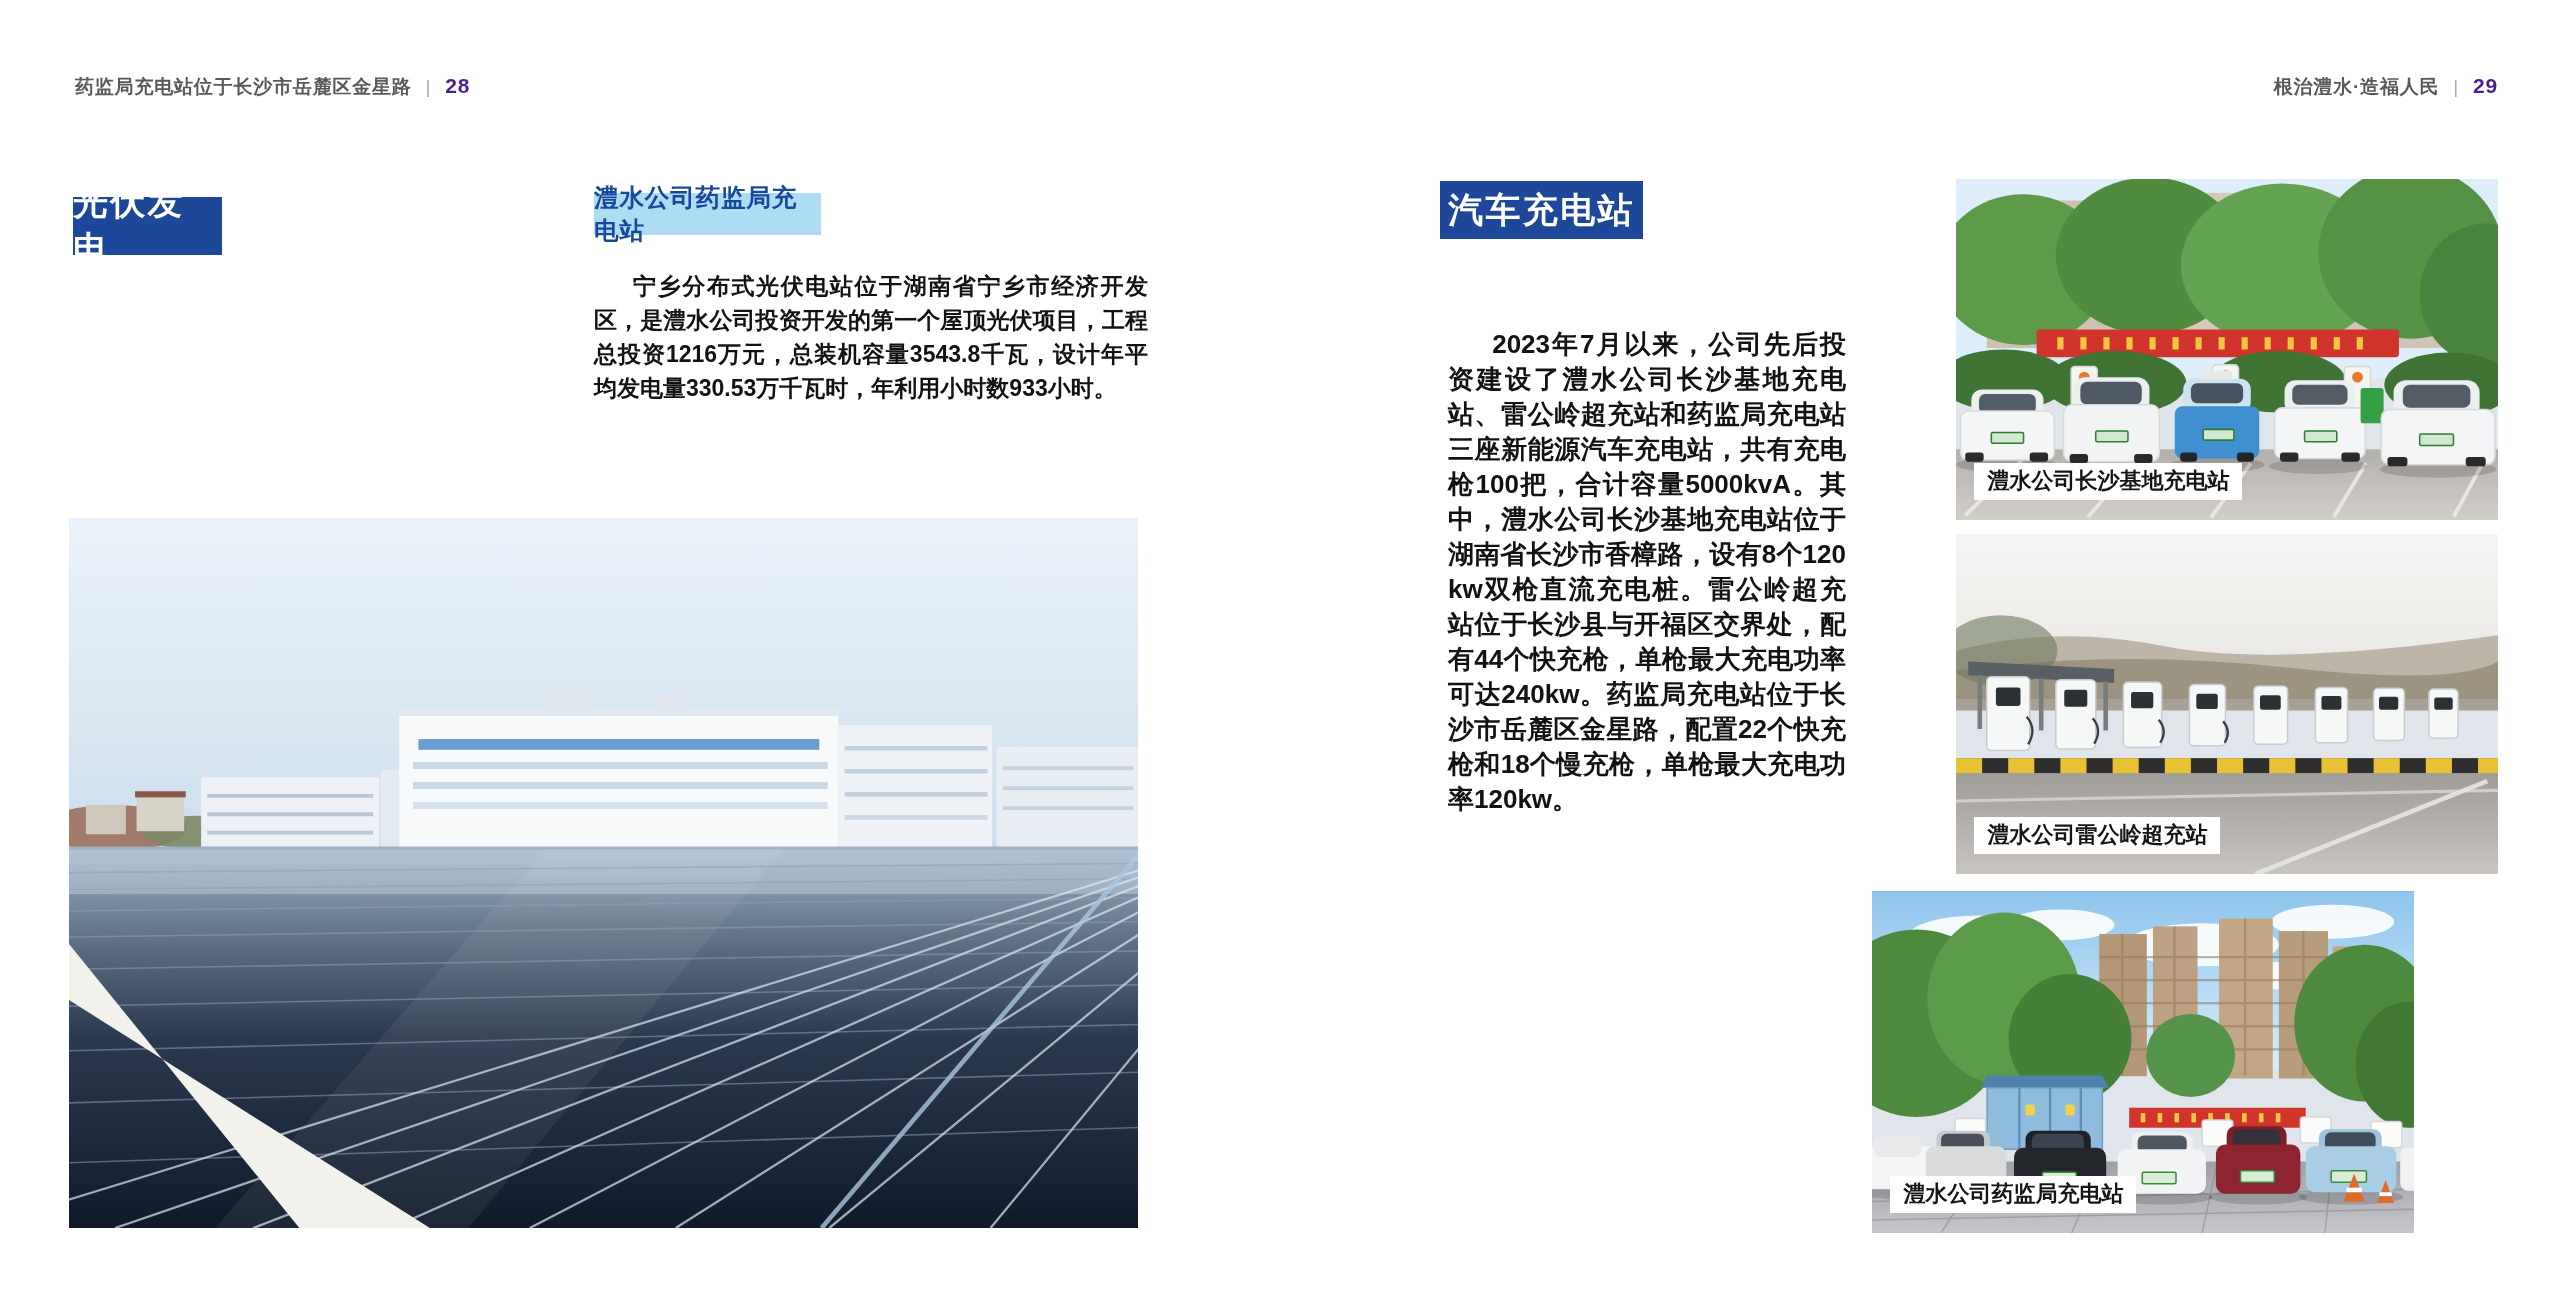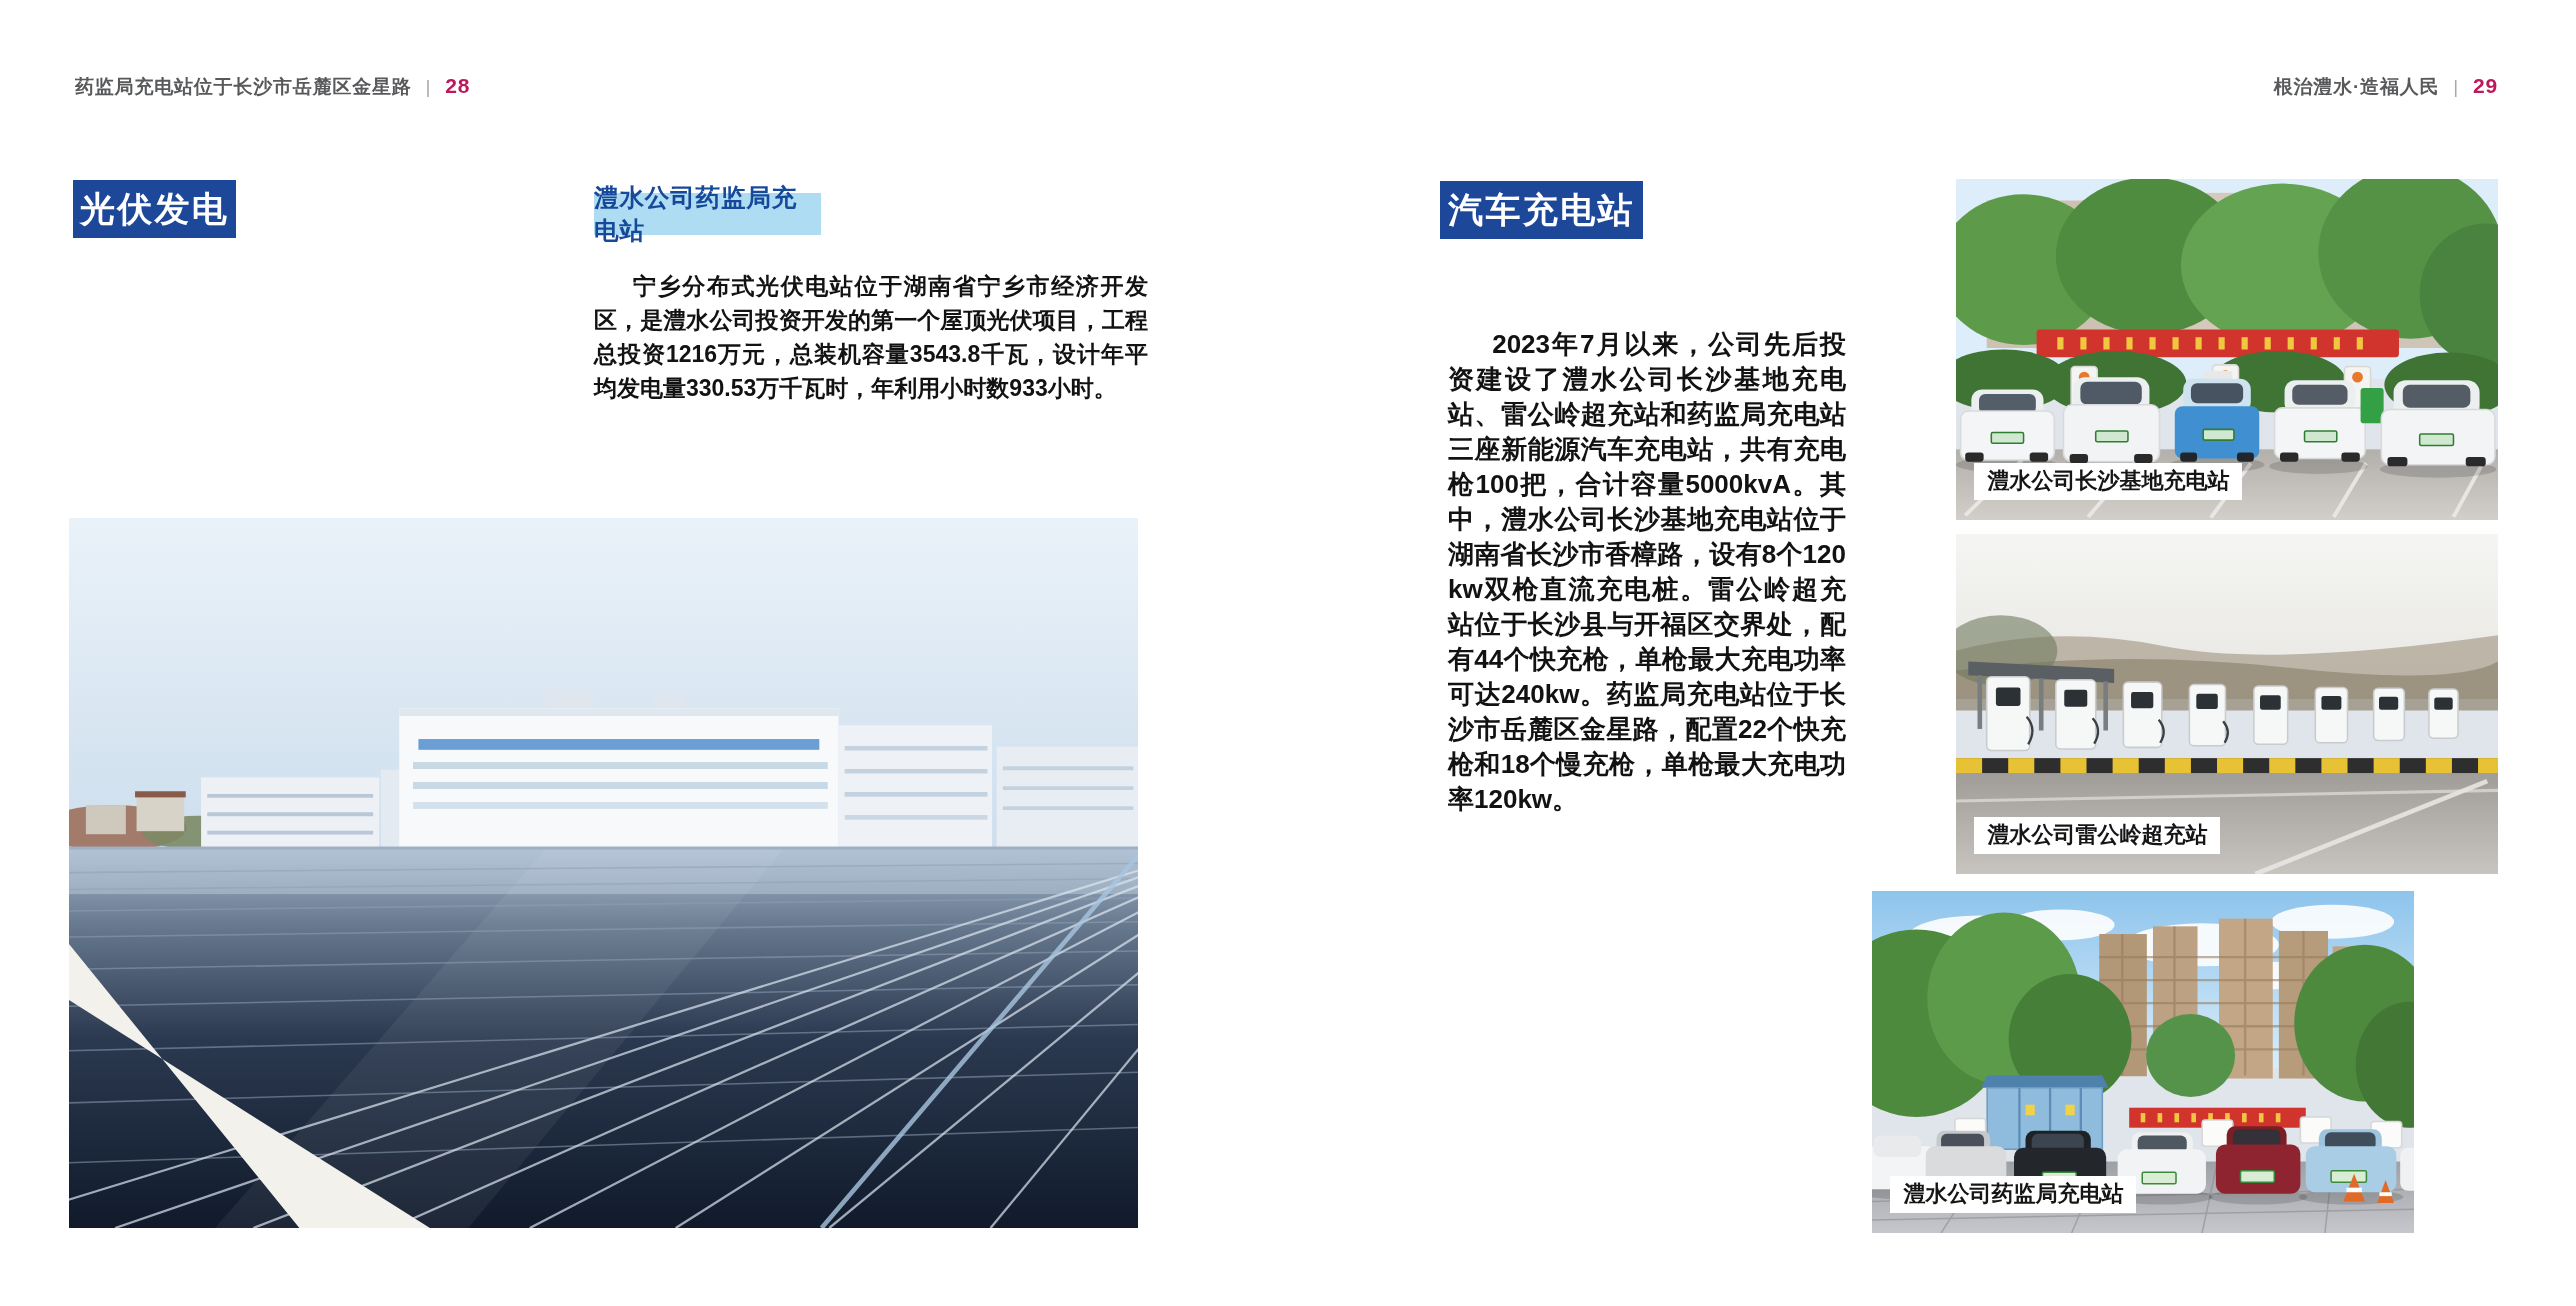--- a/index.html
+++ b/index.html
@@ -4,26 +4,26 @@
 <style>
   * { margin:0; padding:0; box-sizing:border-box; }
   html,body { width:2576px; height:1306px; background:#ffffff; font-family:"Liberation Sans", sans-serif; }
   .spread { position:relative; width:2576px; height:1306px; background:#ffffff; overflow:hidden; }
 
   
   .running-head { position:absolute; top:74px; font-size:19px; font-weight:700; color:#58595b; letter-spacing:0.8px; white-space:nowrap; }
   .running-head.left  { left:75px; }
   .running-head.right { right:78px; }
   .running-head .sep  { color:#a7a9ac; font-weight:400; margin:0 14px; }
-  .running-head .pageno { color:#be185d; font-size:21px; }
+  .running-head .pageno { color:#4c1d95; font-size:21px; }
 
   
   .section-title { position:absolute; background:#1d4899; color:#ffffff; font-weight:700;
                    font-size:35px; letter-spacing:2.3px; display:flex; align-items:center; justify-content:center; }
-  .section-title.pv  { left:73px;  top:180px; width:163px; height:58px;font-family:Liberation Mono, monospace; }
+  .section-title.pv  { left:73px;  top:197px; width:149px; height:58px;font-family:Liberation Mono, monospace; }
   .section-title.ev  { left:1440px; top:181px; width:203px; height:58px; }
 
   
   .project-tag { position:absolute; left:594px; top:193px; width:227px; height:42px;
                  background:#aedcf3; color:#17499a; font-size:24.6px; font-weight:700;
                  display:flex; align-items:center; justify-content:center; letter-spacing:0.8px; }
 
   
   .para { position:absolute; color:#121212; font-weight:700; text-align:justify;
           text-indent:1.7em; word-break:break-all; }

